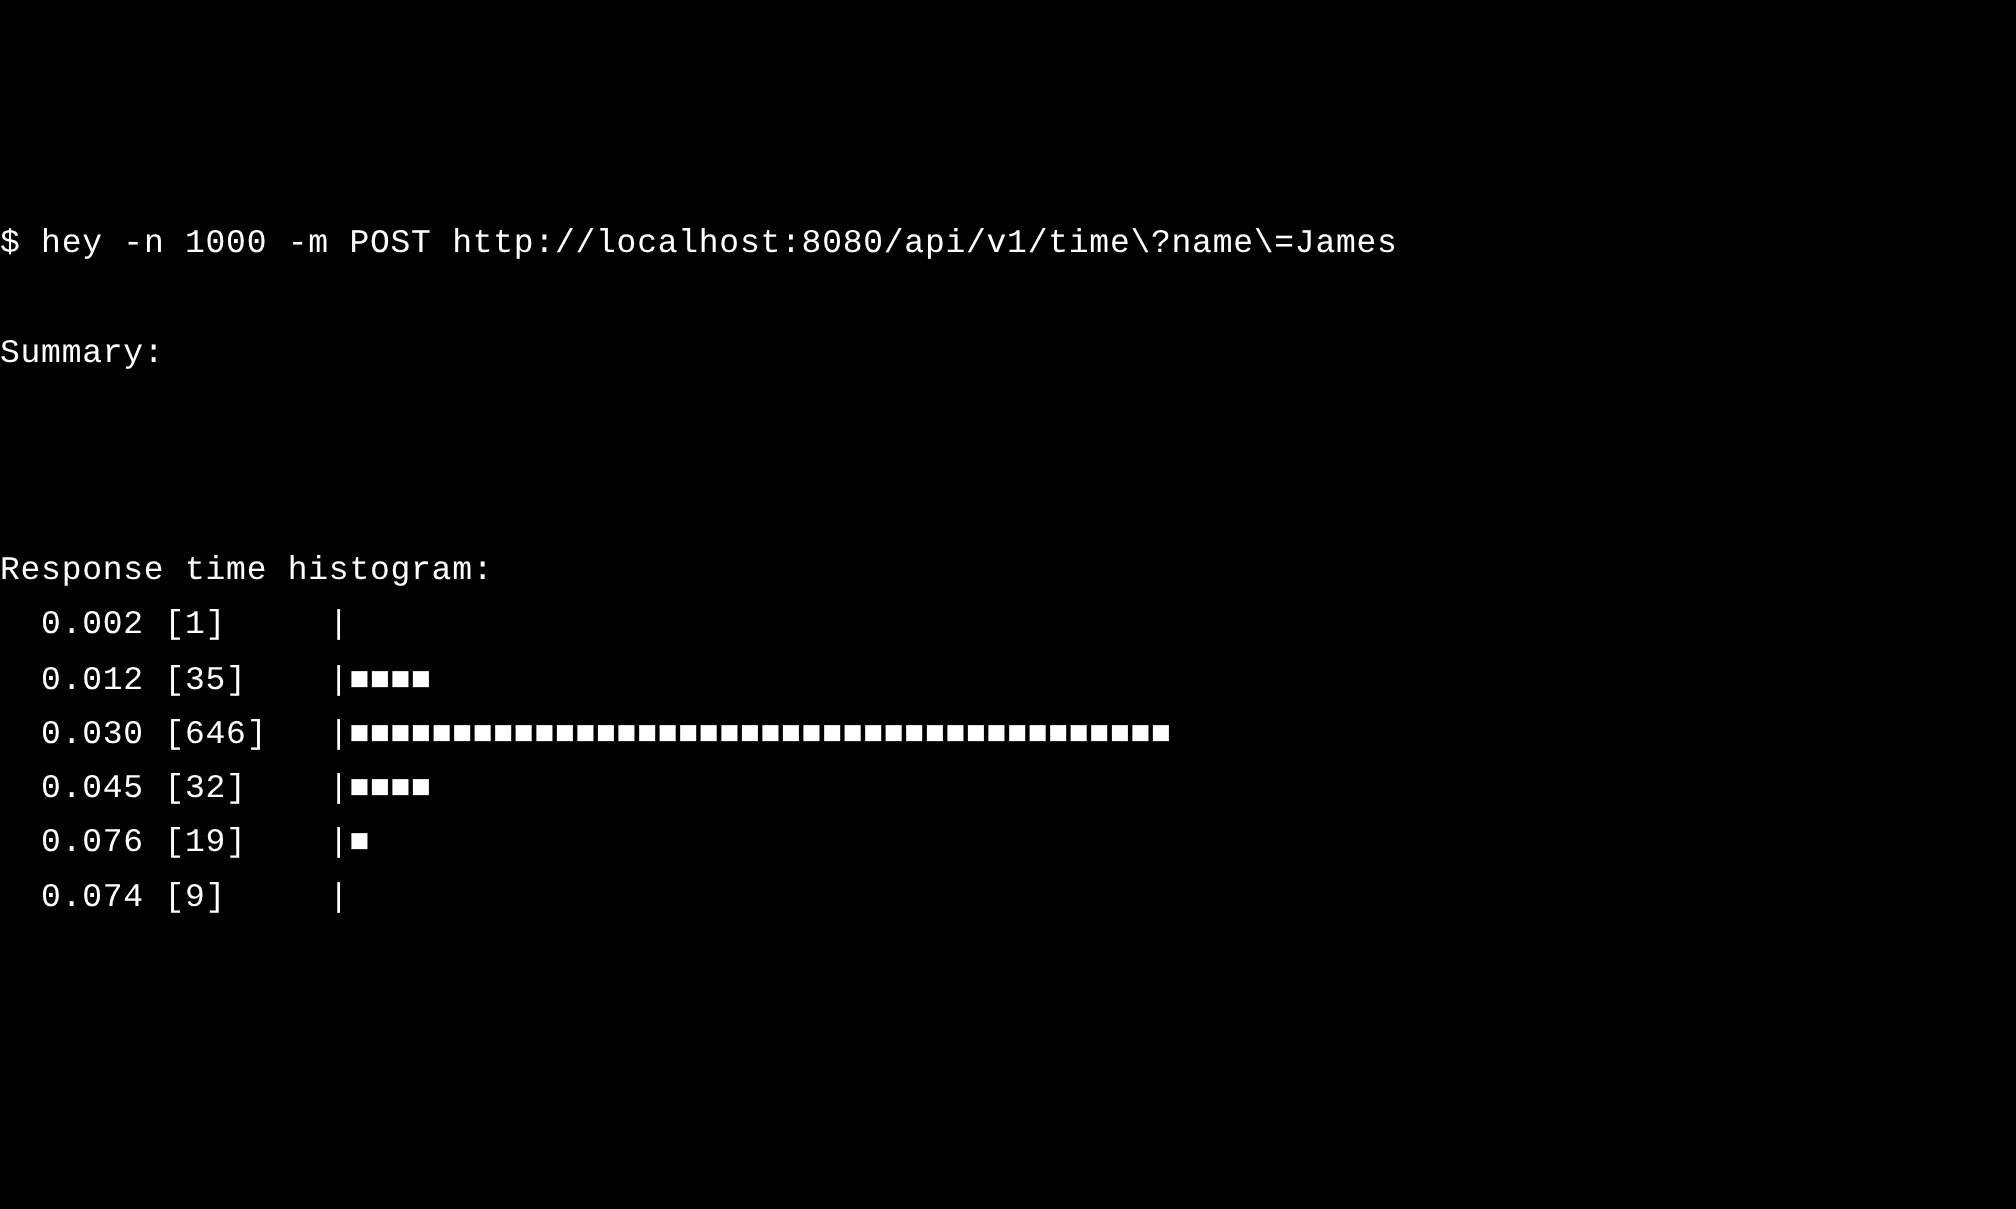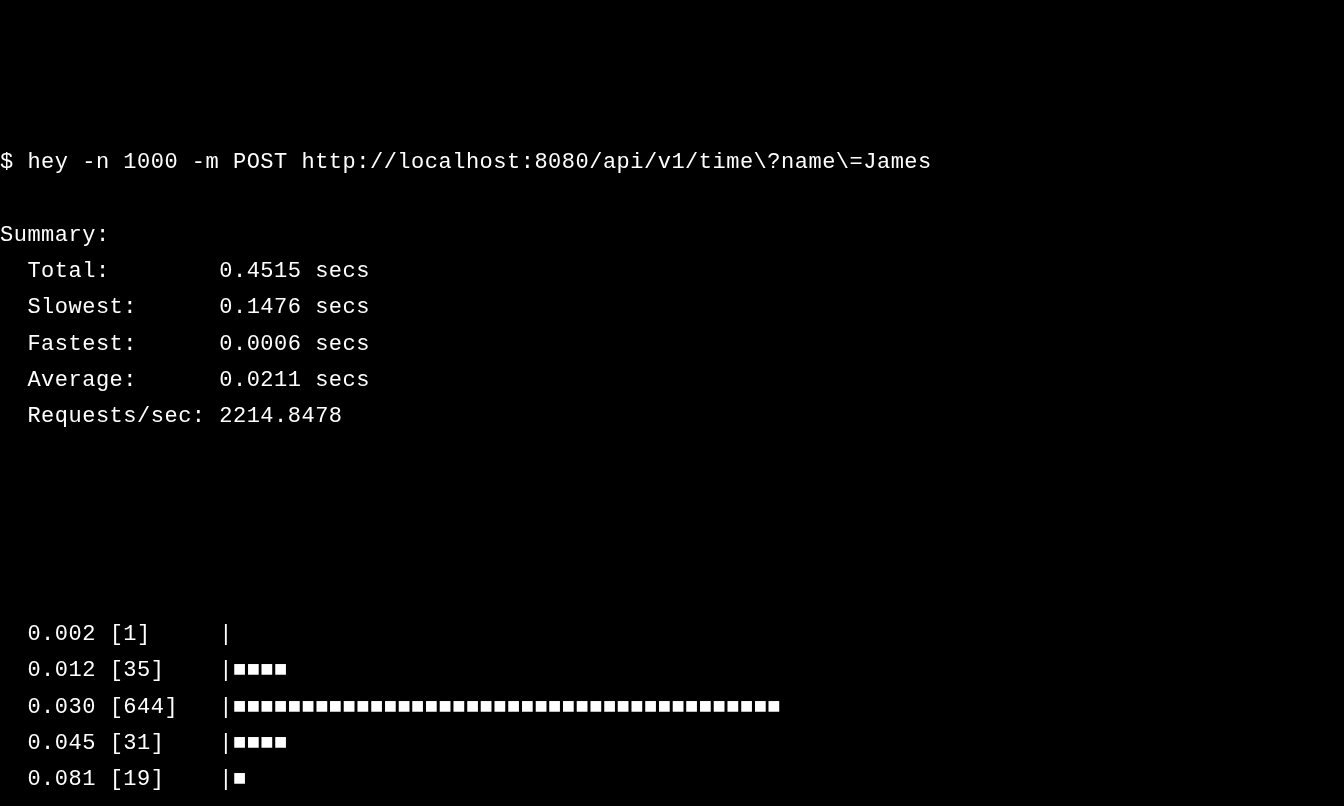--- a/index.html
+++ b/index.html
@@ -26,32 +26,27 @@
       height: 1.65em;
     }
   </style>
 </head>
 <body>
 
 
 
 <div class="terminal"><span>$ </span><span>hey -n 1000 -m POST http://localhost:8080/api/v1/time\?name\=James</span>
 <div class="blank-line"></div><span>Summary:</span>
-<div id="summary-rows"><span>  Total:        </span><span>0.4515 secs</span>
-<span>  Slowest:      </span><span>0.1476 secs</span>
-<span>  Fastest:      </span><span>0.0006 secs</span>
-<span>  Average:      </span><span>0.0211 secs</span>
-<span>  Requests/sec: </span><span>2214.8478</span></div>
 <div class="blank-line"></div>
-<div class="blank-line"></div>
+<div class="blank-line"></div><span>Response time histogram:</span>
 <div id="histogram-rows"><span>  0.002 </span><span>[1]   </span><span>  |</span><span></span>
 <span>  0.012 </span><span>[35]  </span><span>  |</span><span>■■■■</span>
-<span>  0.030 </span><span>[644] </span><span>  |</span><span>■■■■■■■■■■■■■■■■■■■■■■■■■■■■■■■■■■■■■■■■</span>
-<span>  0.045 </span><span>[31]  </span><span>  |</span><span>■■■■</span>
-<span>  0.081 </span><span>[19]  </span><span>  |</span><span>■</span>
+<span>  0.030 </span><span>[646] </span><span>  |</span><span>■■■■■■■■■■■■■■■■■■■■■■■■■■■■■■■■■■■■■■■■</span>
+<span>  0.045 </span><span>[32]  </span><span>  |</span><span>■■■■</span>
+<span>  0.076 </span><span>[19]  </span><span>  |</span><span>■</span>
 <span>  0.074 </span><span>[9]   </span><span>  |</span><span></span>
 <span></span>
 <span></span>
 <span></span>
 <span></span>
 <span></span></div></div>
 
 
 
 

